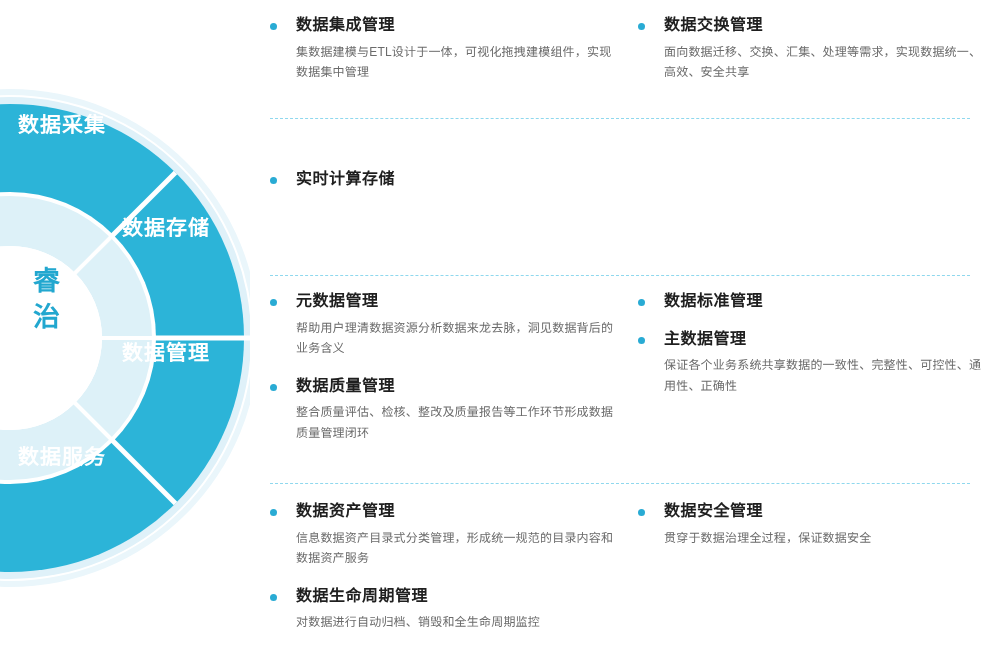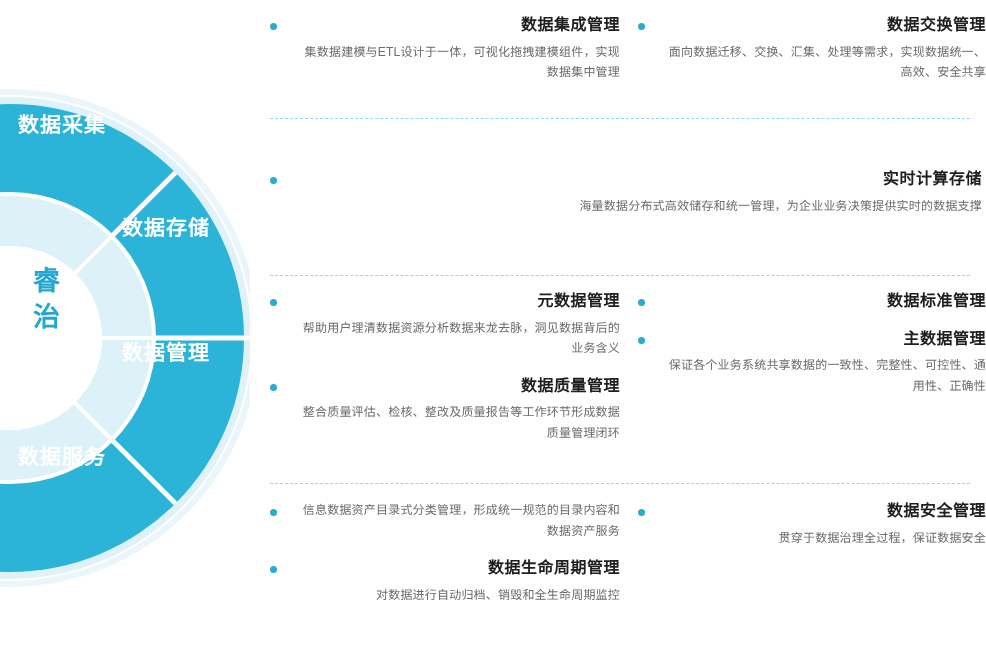--- a/index.html
+++ b/index.html
@@ -67,21 +67,21 @@
     border-top: 1px dashed #8fd8ee;
   }
 
   .col {
     position: absolute;
     top: 0;
   }
   .col-left  { left: 0px;   width: 350px; }
   .col-right { left: 368px; width: 348px; }
 
-  .item { position: relative; margin-bottom: 16px; text-align: right; }
+  .item { position: relative; margin-bottom: 16px; }
   .item:last-child { margin-bottom: 0; }
 
   .item-bullet {
     position: absolute;
     left: 0;
     top: 9px;
     width: 7px;
     height: 7px;
     border-radius: 50%;
     background: #29abd4;
@@ -175,21 +175,20 @@
       </div>
     </div>
   </div>
   <div class="group-divider" style="top:118px;"></div>
 
   <div class="group-row" style="top:168px;">
     <div class="col col-left" style="width:712px;">
       <div class="item">
         <span class="item-bullet"></span>
         <p class="item-title">实时计算存储</p>
-        <p class="item-desc">海量数据分布式高效储存和统一管理，为企业业务决策提供实时的数据支撑</p>
       </div>
     </div>
   </div>
   <div class="group-divider" style="top:275px;"></div>
 
   <div class="group-row" style="top:290px;">
     <div class="col col-left">
       <div class="item">
         <span class="item-bullet"></span>
         <p class="item-title">元数据管理</p>
@@ -212,20 +211,21 @@
         <p class="item-desc">保证各个业务系统共享数据的一致性、完整性、可控性、通用性、正确性</p>
       </div>
     </div>
   </div>
   <div class="group-divider" style="top:483px;"></div>
 
   <div class="group-row" style="top:500px;">
     <div class="col col-left">
       <div class="item">
         <span class="item-bullet"></span>
+        <p class="item-title">数据资产管理</p>
         <p class="item-desc">信息数据资产目录式分类管理，形成统一规范的目录内容和数据资产服务</p>
       </div>
       <div class="item">
         <span class="item-bullet"></span>
         <p class="item-title">数据生命周期管理</p>
         <p class="item-desc">对数据进行自动归档、销毁和全生命周期监控</p>
       </div>
     </div>
     <div class="col col-right">
       <div class="item">

